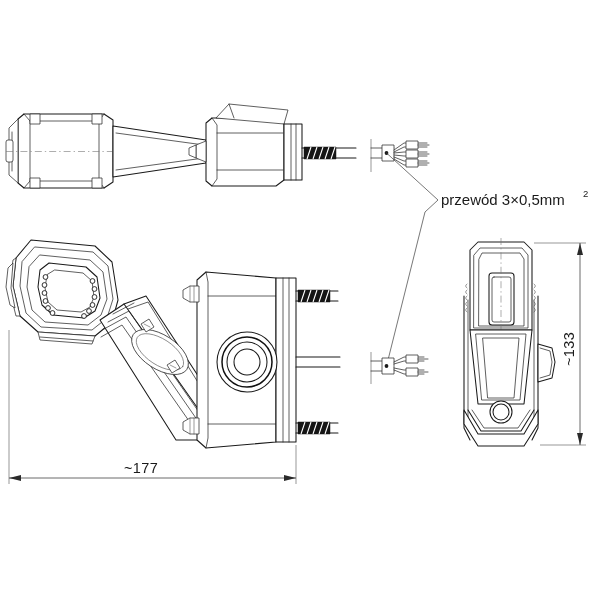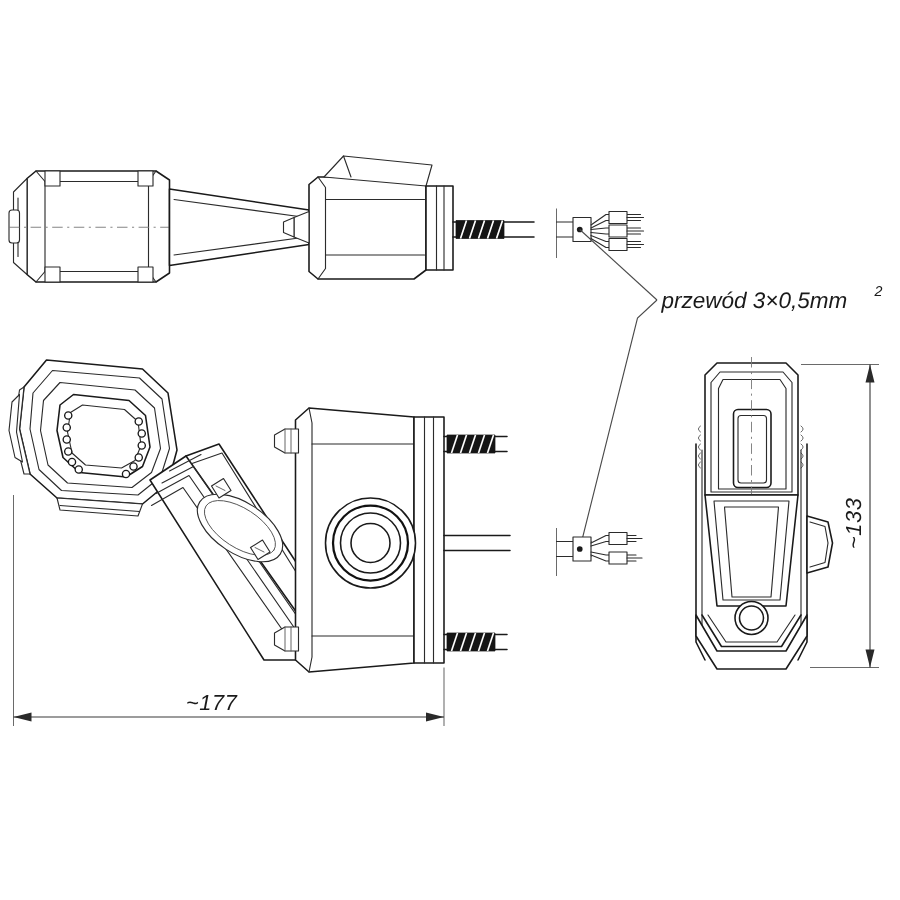--- a/index.html
+++ b/index.html
@@ -2,21 +2,21 @@
 <html><head>
 <meta charset="utf-8">
 <title>Technical Drawing</title>
 <style>
   html,body{margin:0;padding:0;background:#ffffff;}
   body{
     width:600px;height:600px;overflow:hidden;position:relative;
     font-family:"Liberation Sans","DejaVu Sans",sans-serif;
     background:#ffffff;
   }
-  #drawing-root{position:absolute;left:0;top:0;width:600px;height:600px;font-style:italic;}
+  #drawing-root{position:absolute;left:0;top:0;width:600px;height:600px;}
   svg{display:block;}
   .ln{fill:none;stroke:#1a1a1a;stroke-width:1.05;stroke-linejoin:round;stroke-linecap:round;}
   .ln-thin{fill:none;stroke:#2b2b2b;stroke-width:0.75;stroke-linejoin:round;stroke-linecap:round;}
   .ln-hair{fill:none;stroke:#555;stroke-width:0.6;stroke-linecap:round;}
   .ln-bold{fill:none;stroke:#111;stroke-width:1.5;stroke-linejoin:round;stroke-linecap:round;}
   .fillw{fill:#ffffff;stroke:#1a1a1a;stroke-width:1.05;stroke-linejoin:round;}
   .fillw-thin{fill:#ffffff;stroke:#2b2b2b;stroke-width:0.75;stroke-linejoin:round;}
   .dot{fill:#ffffff;stroke:#1a1a1a;stroke-width:0.9;}
   .dimline{fill:none;stroke:#3a3a3a;stroke-width:0.75;}
   .extline{fill:none;stroke:#6a6a6a;stroke-width:0.7;}

